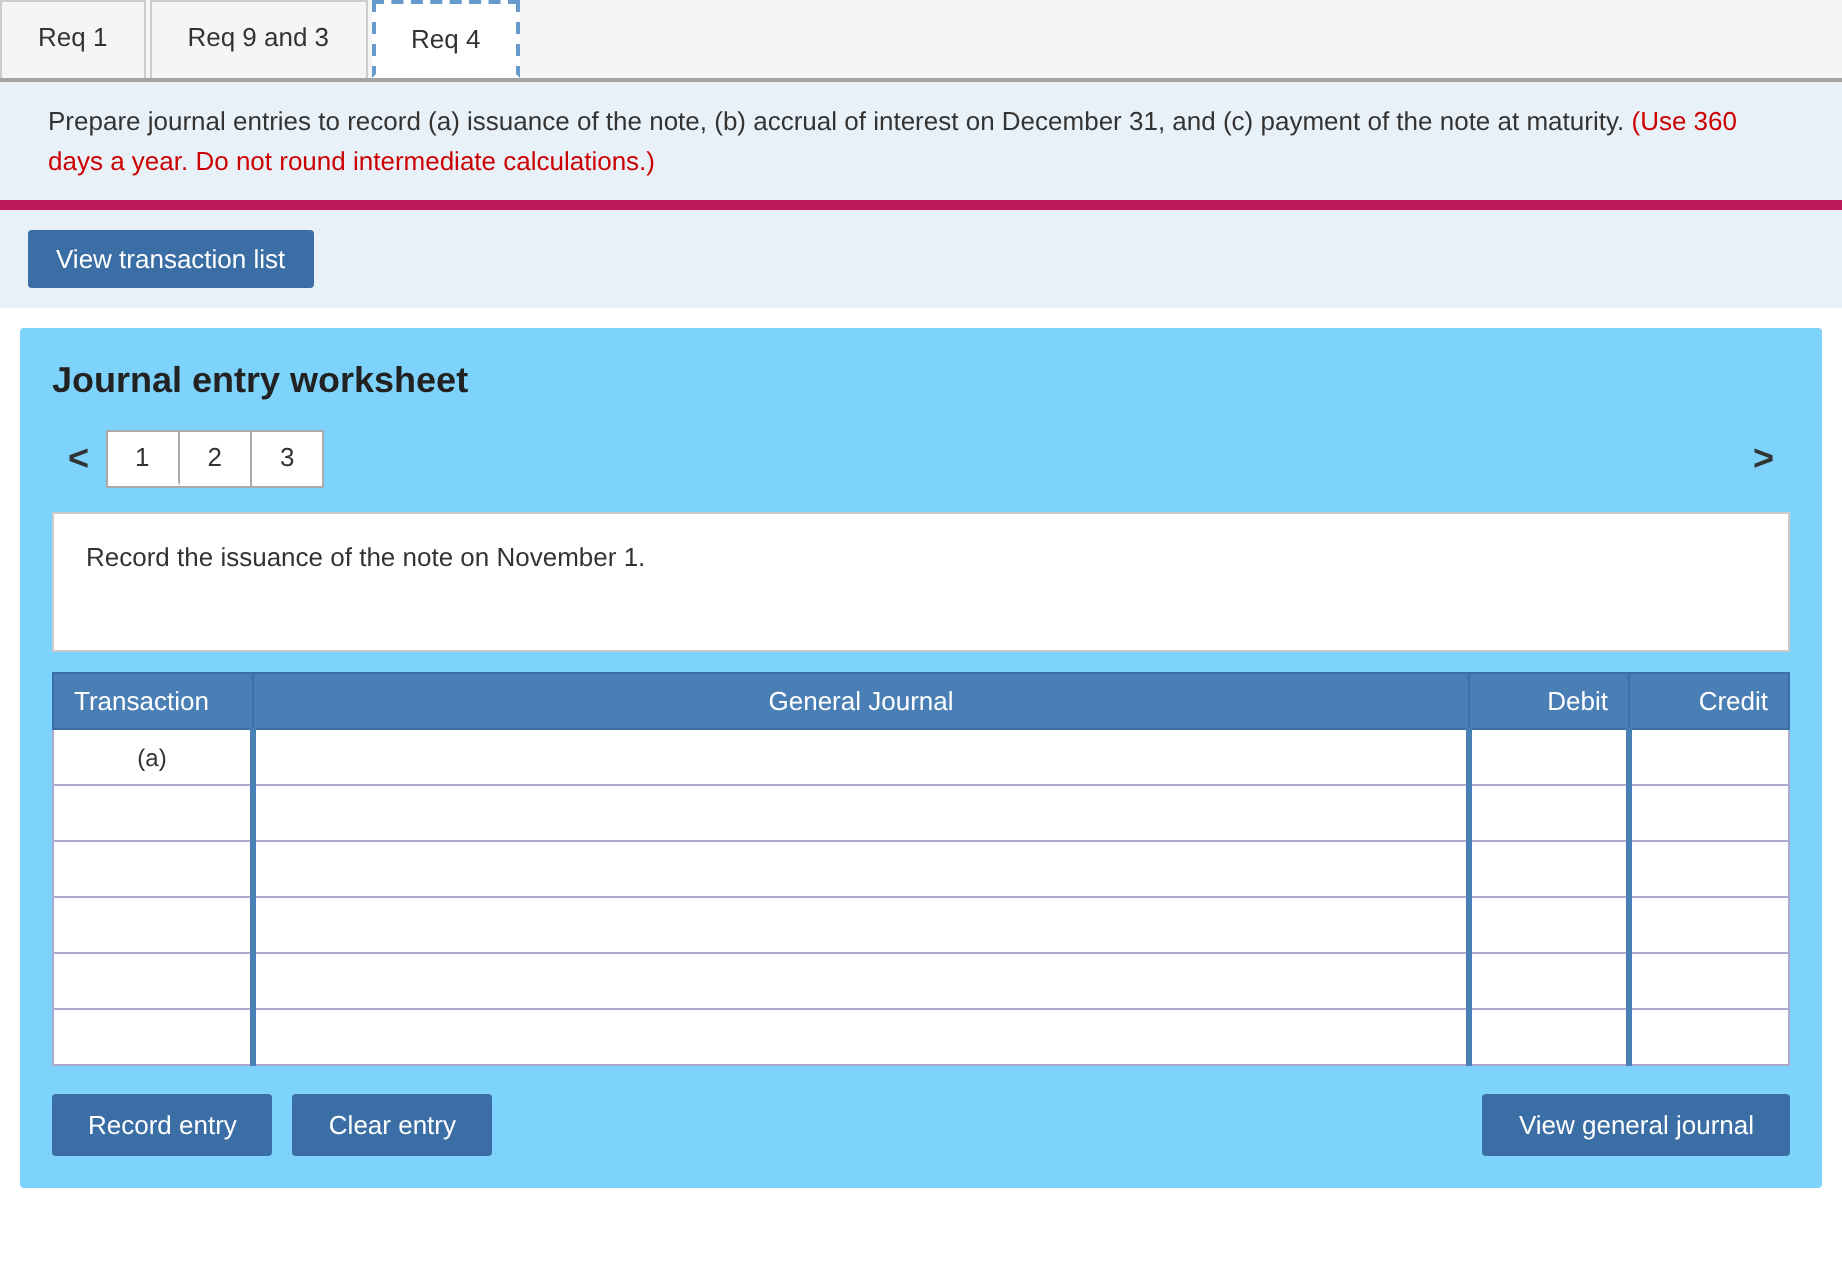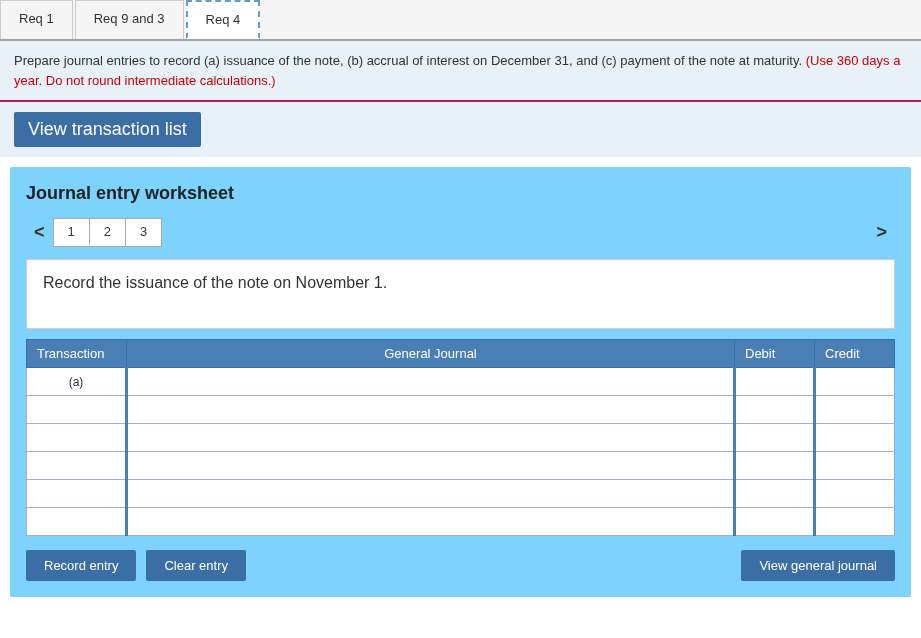--- a/index.html
+++ b/index.html
@@ -34,40 +34,40 @@
       background: #fff;
       border: 2px dashed #6699cc;
       border-bottom: 2px solid #fff;
       font-weight: normal;
       text-align: center;
     }
 
     
     .info-banner {
       background: #e8f0f8;
-      border-bottom: 2px solid #be185d;
-      padding: 10px 14px;
+      border-bottom: 5px solid #be185d;
+      padding: 10px 24px;
       font-size: 13px;
       line-height: 1.5;
     }
     .info-banner .red-text {
       color: #cc0000;
     }
 
     
     .toolbar {
       padding: 10px 14px;
       background: #e8f0f8;
     }
     .btn-blue {
       background: #3a6ea5;
       color: #fff;
       border: none;
       padding: 7px 14px;
-      font-size: 18px;
+      font-size: 13px;
       cursor: pointer;
       border-radius: 2px;
     }
 
     
     .worksheet-container {
       background: #7dd3fc;
       margin: 10px 10px 10px 10px;
       padding: 16px;
       border-radius: 2px;
@@ -115,41 +115,41 @@
       margin-left: auto;
     }
 
     
     .description-box {
       background: #fff;
       border: 1px solid #ccc;
       padding: 14px 16px;
       margin-bottom: 10px;
       min-height: 70px;
-      font-size: 16px;
+      font-size: 13px;
     }
 
     
     .note-text {
       color: #cc0000;
       font-size: 12px;
       margin-bottom: 8px;
     }
 
     
     .journal-table {
       width: 100%;
       border-collapse: collapse;
       font-size: 13px;
     }
     .journal-table thead tr th {
       background: #4a7fb5;
       color: #fff;
       padding: 6px 10px;
-      text-align: left;
+      text-align: right;
       border: 1px solid #3a6ea5;
       font-weight: normal;
     }
     .journal-table thead tr th:first-child {
       text-align: left;
       width: 100px;
     }
     .journal-table thead tr th:nth-child(2) {
       text-align: center;
     }

